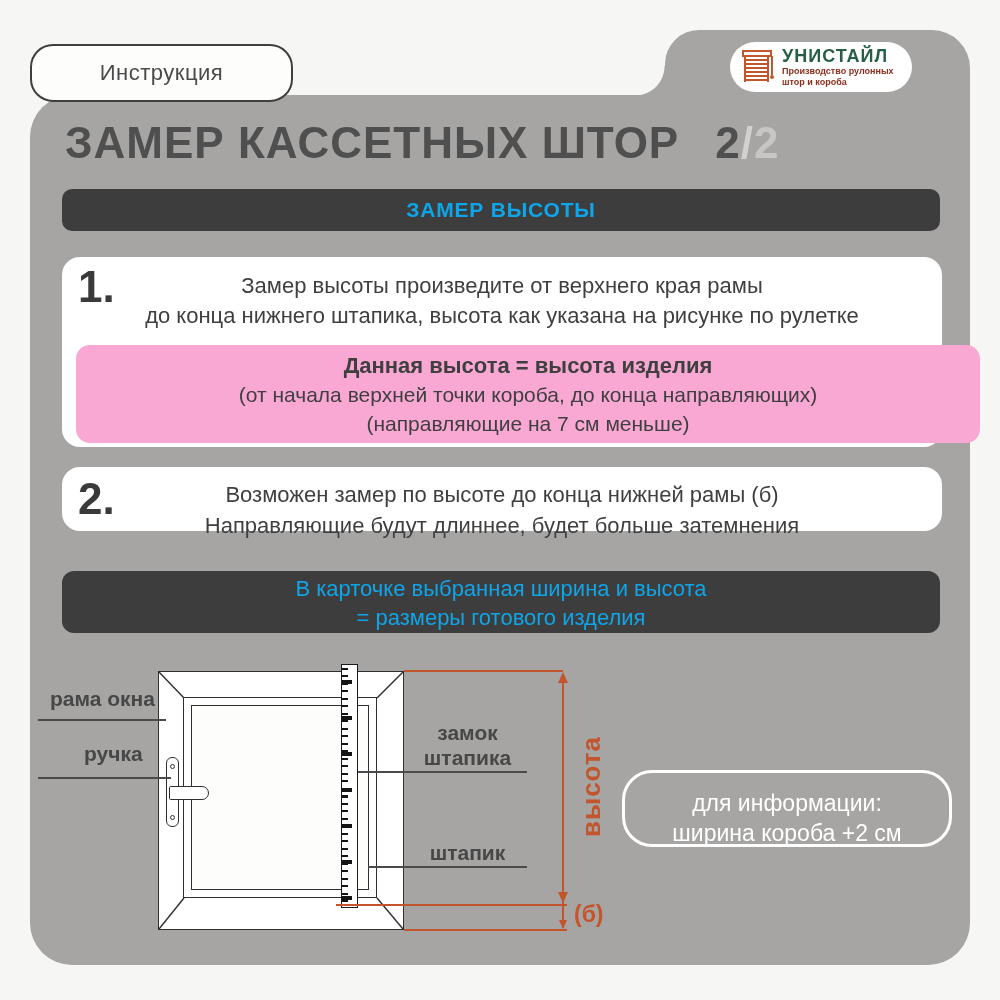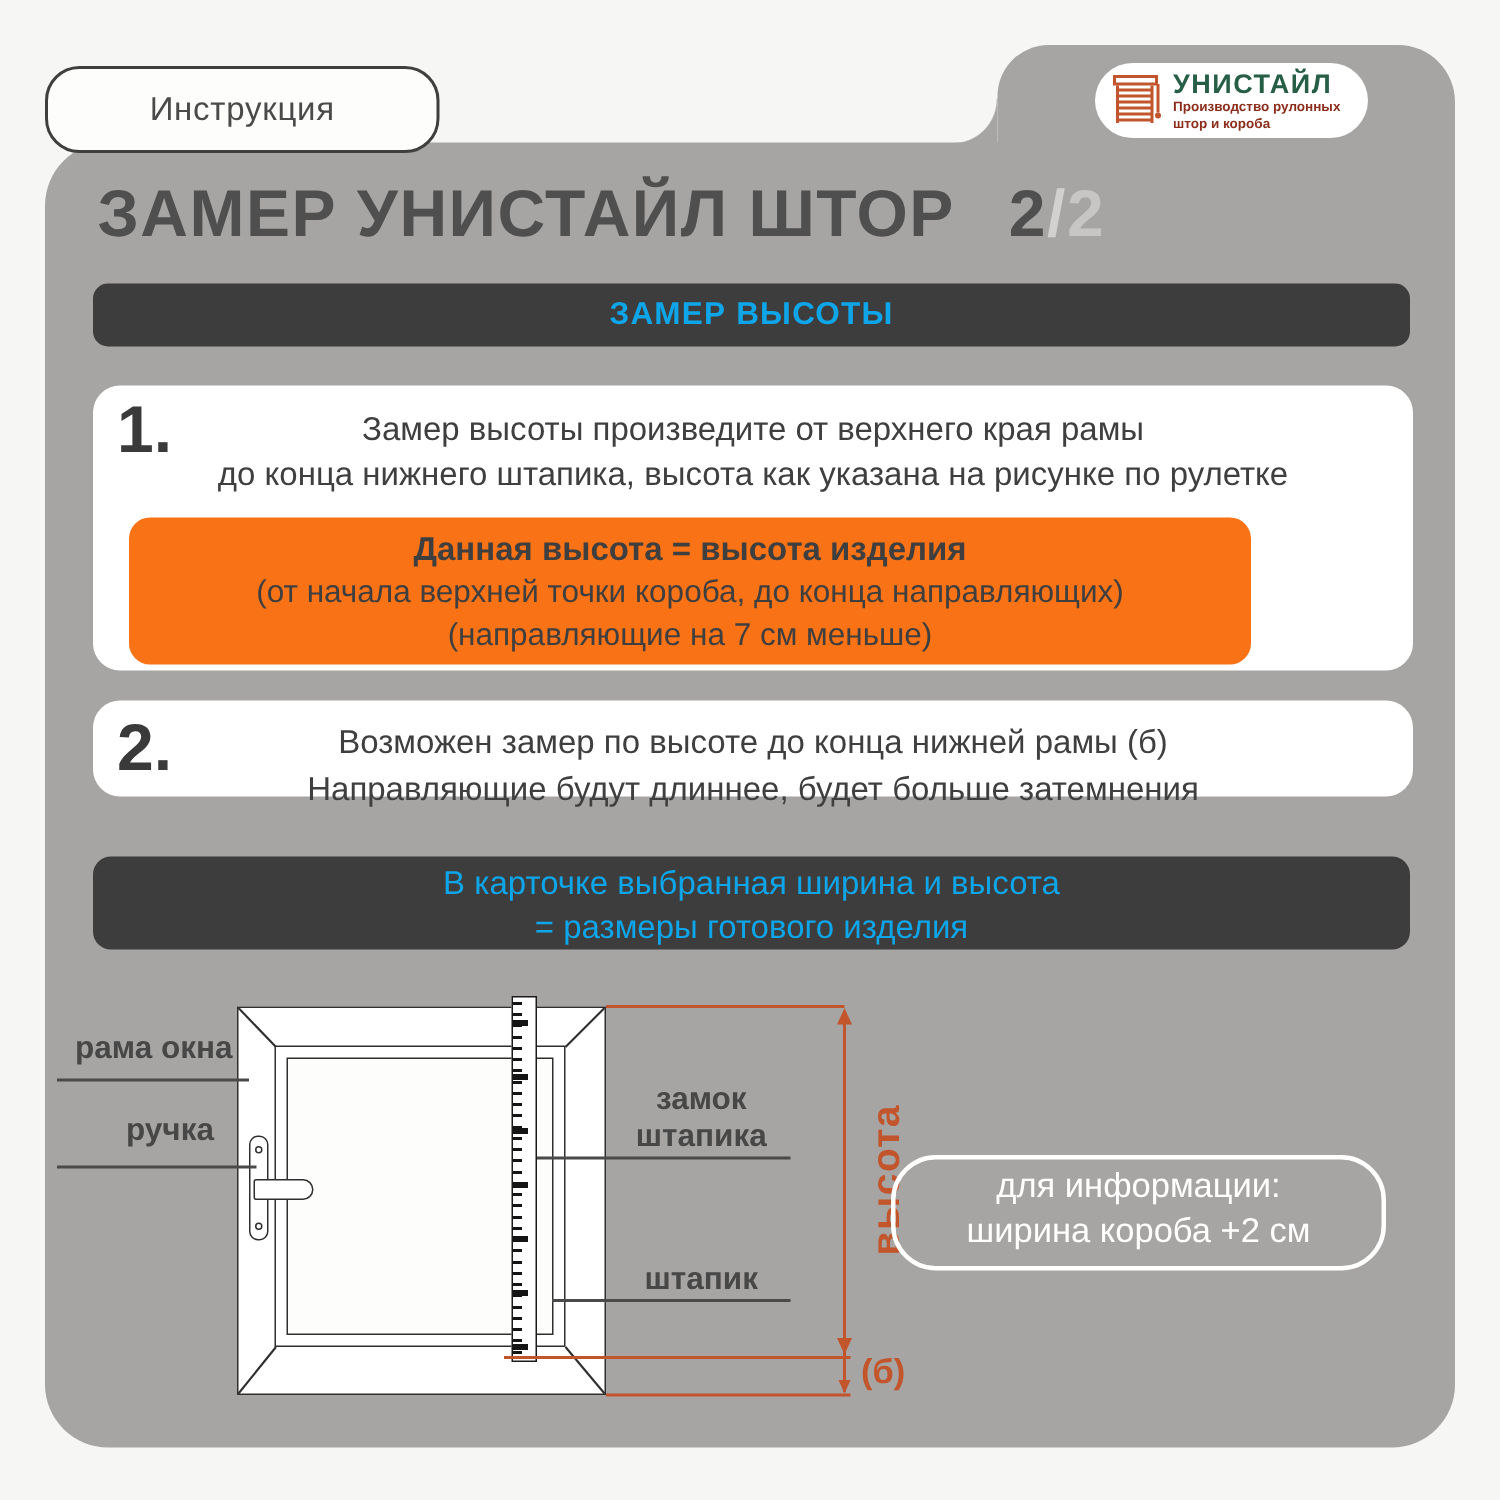--- a/index.html
+++ b/index.html
@@ -58,23 +58,23 @@
   .step-card{background:#ffffff;border-radius:18px;}
   .card1{left:62px;top:257px;width:880px;height:190px;}
   .card2{left:62px;top:467px;width:880px;height:64px;}
   .step-num{position:absolute;left:78px;font-size:44px;font-weight:bold;color:#3a3a3a;}
   .num1{top:262px;}
   .num2{top:474px;}
   .step-text{width:100%;text-align:center;font-size:22px;color:#3f3f3f;line-height:30px;}
   .t1{padding-top:14px;}
   .t2{padding-top:12px;line-height:31px;}
   .note-box{
-    position:absolute;left:14px;top:88px;width:748px;height:92px;
-    background:#f97316;border-radius:14px;text-align:center;
-    font-size:21px;color:#3f3f3f;line-height:29px;padding-top:6px;margin-left:10px;
+    position:absolute;left:14px;top:88px;width:904px;height:92px;
+    background:#f9a8d4;border-radius:14px;text-align:center;
+    font-size:21px;color:#3f3f3f;line-height:29px;padding-top:6px;
   }
   .note-box .bold{font-weight:bold;font-size:22px;}
 
   
   .dg-label{font-weight:bold;color:#474747;font-size:21px;white-space:nowrap;}
   .lbl-frame{left:50px;top:687px;}
   .lbl-handle{left:84px;top:742px;}
   .lbl-beadlock{left:395px;top:720px;width:145px;text-align:center;line-height:25px;}
   .lbl-bead{left:420px;top:841px;width:95px;text-align:center;}
   .lbl-height{
@@ -100,23 +100,23 @@
       repeating-linear-gradient(to bottom,#141414 0 2px, rgba(0,0,0,0) 2px 7.5px),
       repeating-linear-gradient(to bottom,#141414 0 4px, rgba(0,0,0,0) 4px 36px);
     background-size:6px 100%,10px 100%;
     background-repeat:no-repeat,no-repeat;
     background-position:0 3px,0 15px;
     border:1.3px solid #1a1a1a;z-index:5;
   }
 
   
   .info-box{
-    left:594px;top:770px;width:330px;height:77px;
+    left:622px;top:770px;width:330px;height:77px;
     border:3px solid #ffffff;border-radius:30px;
-    text-align:center;color:#ffffff;font-size:23px;line-height:30px;padding-top:2px;
+    text-align:center;color:#ffffff;font-size:23px;line-height:30px;padding-top:15px;
   }
 
   svg.overlay{position:absolute;left:0;top:0;width:1000px;height:1000px;pointer-events:none;z-index:6;}
 </style>
 </head>
 <body>
 
 <div class="abs logo-tab">
     <span class="fillet"></span>
   </div>
@@ -143,21 +143,21 @@
     <circle cx="31" cy="28" r="2" fill="#c2552c"></circle>
   </svg>
   <div>
     <div class="logo-name">УНИСТАЙЛ</div>
     <div class="logo-tagline">Производство рулонных</div>
     <div class="logo-tagline">штор и короба</div>
   </div>
 </div>
 
 <div class="abs title-row">
-  <span>ЗАМЕР УНИСТАЙЛ ШТОР</span><span class="pager"><span>2</span><span class="sep">/</span><span class="total">2</span></span>
+  <span>ЗАМЕР КАССЕТНЫХ ШТОР</span><span class="pager"><span>2</span><span class="sep">/</span><span class="total">2</span></span>
 </div>
 
 <div class="abs dark-bar bar1">
   <span>ЗАМЕР ВЫСОТЫ</span>
 </div>
 
 <div class="abs step-card card1">
   <div class="step-text t1">
     <div>Замер высоты произведите от верхнего края рамы</div>
     <div>до конца нижнего штапика, высота как указана на рисунке по рулетке</div>

